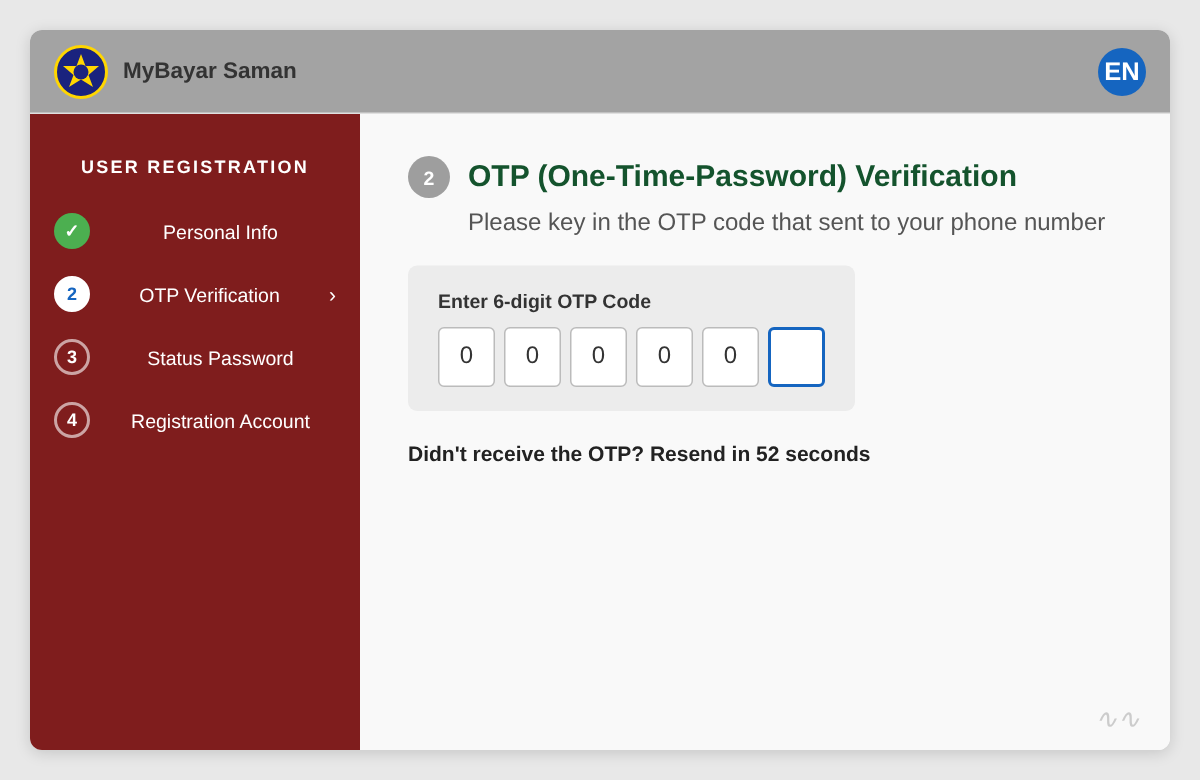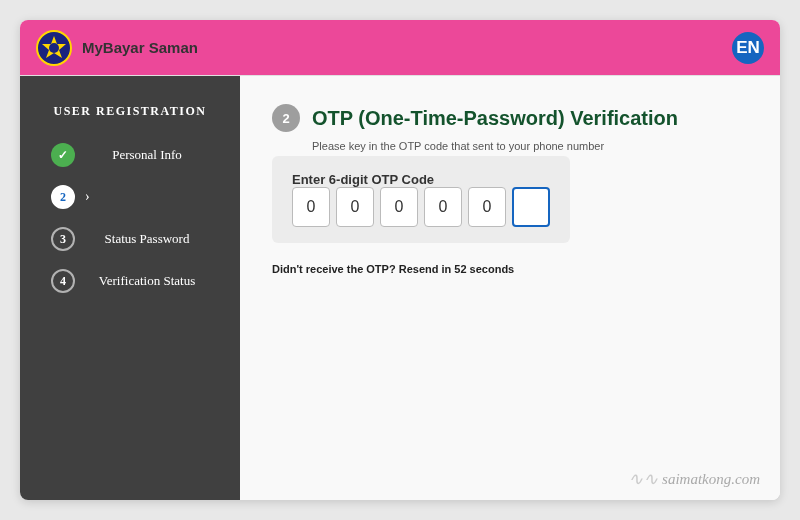--- a/index.html
+++ b/index.html
@@ -19,21 +19,21 @@
       background: #fff;
       border-radius: 8px;
       box-shadow: 0 2px 10px rgba(0,0,0,0.15);
       overflow: hidden;
       display: flex;
       flex-direction: column;
     }
     
     .header {
       height: 56px;
-      background: #ec4899;
+      background: #a3a3a3;
       border-bottom: 1px solid #e0e0e0;
       display: flex;
       align-items: center;
       justify-content: space-between;
       padding: 0 16px;
       flex-shrink: 0;
     }
     .header-left {
       display: flex;
       align-items: center;
@@ -64,24 +64,23 @@
     }
     
     .body {
       display: flex;
       flex: 1;
       overflow: hidden;
     }
     
     .sidebar {
       width: 220px;
-      background: #404040;
-      padding: 28px 31px;
-      flex-shrink: 0;
-      font-family: Liberation Serif, serif;
+      background: #7f1d1d;
+      padding: 28px 16px;
+      flex-shrink: 0;
     }
     .sidebar-title {
       color: #fff;
       font-size: 12px;
       font-weight: bold;
       letter-spacing: 1.5px;
       margin-bottom: 24px;
       text-align: center;
     }
     .sidebar-item {
@@ -152,37 +151,37 @@
       font-size: 13px;
       font-weight: bold;
       flex-shrink: 0;
     }
     .section-title {
       font-size: 20px;
       font-weight: bold;
       color: #14532d;
     }
     .section-subtitle {
-      font-size: 11px;
+      font-size: 16px;
       color: #555;
       margin-left: 40px;
-      margin-bottom: 4px;
+      margin-bottom: 19px;
     }
     .otp-box {
       background: #ececec;
       border-radius: 6px;
       padding: 16px 20px;
       display: inline-block;
       margin-bottom: 20px;
     }
     .otp-label {
       font-size: 13px;
       color: #333;
       font-weight: bold;
-      margin-bottom: 0;
+      margin-bottom: 10px;
     }
     .otp-inputs {
       display: flex;
       gap: 6px;
       align-items: center;
     }
     .otp-input {
       width: 38px;
       height: 40px;
       border: 1px solid #bbb;
@@ -190,21 +189,21 @@
       border-radius: 4px;
       font-size: 16px;
       text-align: center;
       color: #333;
       outline: none;
     }
     .otp-input.active-input {
       border: 2px solid #1565c0;
     }
     .resend-text {
-      font-size: 11px;
+      font-size: 14px;
       font-weight: bold;
       color: #222;
     }
     
     .watermark {
       position: absolute;
       bottom: 10px;
       right: 20px;
       font-size: 11px;
       color: #777;
@@ -242,31 +241,32 @@
     <div class="sidebar">
       <div class="sidebar-title">USER REGISTRATION</div>
 
       <div class="sidebar-item">
         <div class="step-circle done">✓</div>
         <span class="step-label">Personal Info</span>
       </div>
 
       <div class="sidebar-item">
         <div class="step-circle active">2</div>
+        <span class="step-label">OTP Verification</span>
         <span class="step-chevron">›</span>
       </div>
 
       <div class="sidebar-item">
         <div class="step-circle inactive">3</div>
         <span class="step-label">Status Password</span>
       </div>
 
       <div class="sidebar-item">
         <div class="step-circle inactive">4</div>
-        <span class="step-label">Verification Status</span>
+        <span class="step-label">Registration Account</span>
       </div>
     </div>
 
     <div class="main">
       <div class="section-header">
         <div class="step-num-badge">2</div>
         <span class="section-title">OTP (One-Time-Password) Verification</span>
       </div>
       <div class="section-subtitle">Please key in the OTP code that sent to your phone number</div>
 
@@ -281,15 +281,14 @@
           <input class="otp-input active-input" type="text" maxlength="1" value="" style="">
         </div>
       </div>
 
       <div class="resend-text">Didn't receive the OTP? Resend in 52 seconds</div>
     </div>
   </div>
 
   <div class="watermark">
     <span style="font-size:18px; color:#ccc; font-family: serif; font-style:italic;">∿∿</span>
-    <span class="watermark-sig">saimatkong.com</span>
   </div>
 </div>
 
 </body></html>

